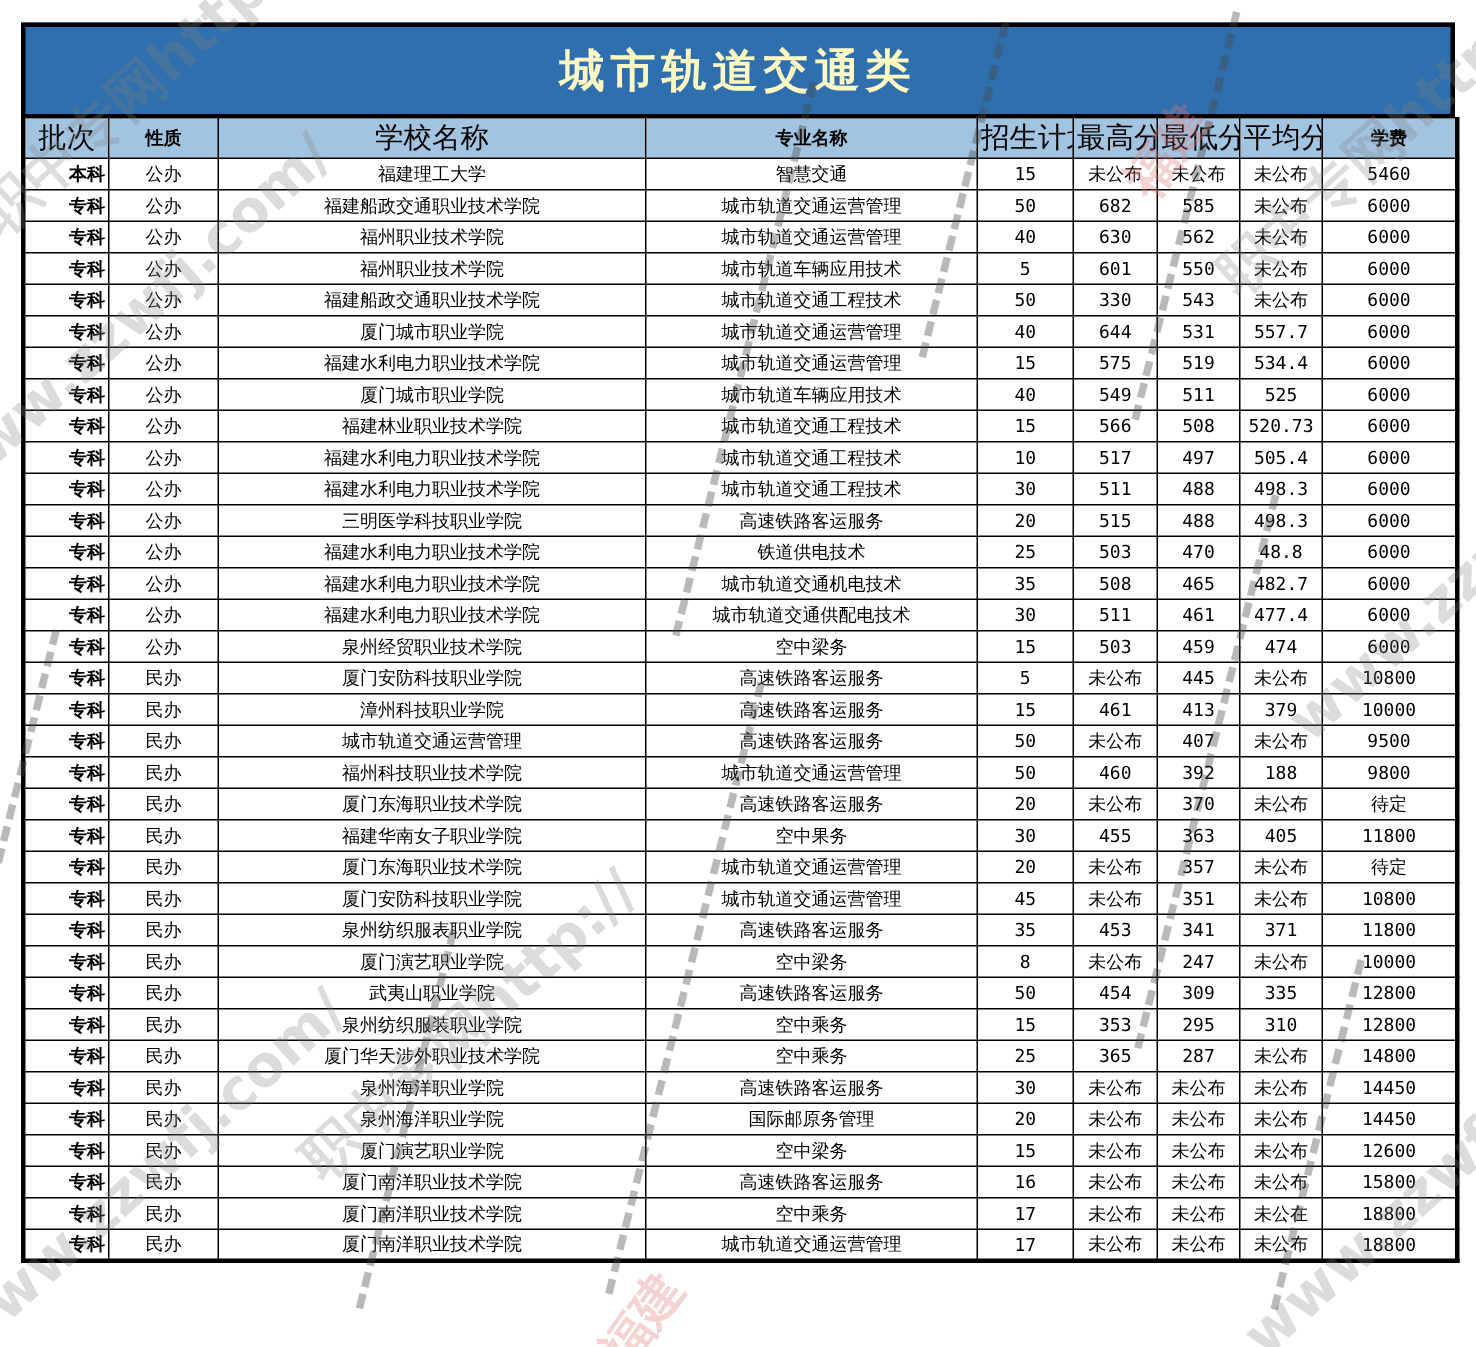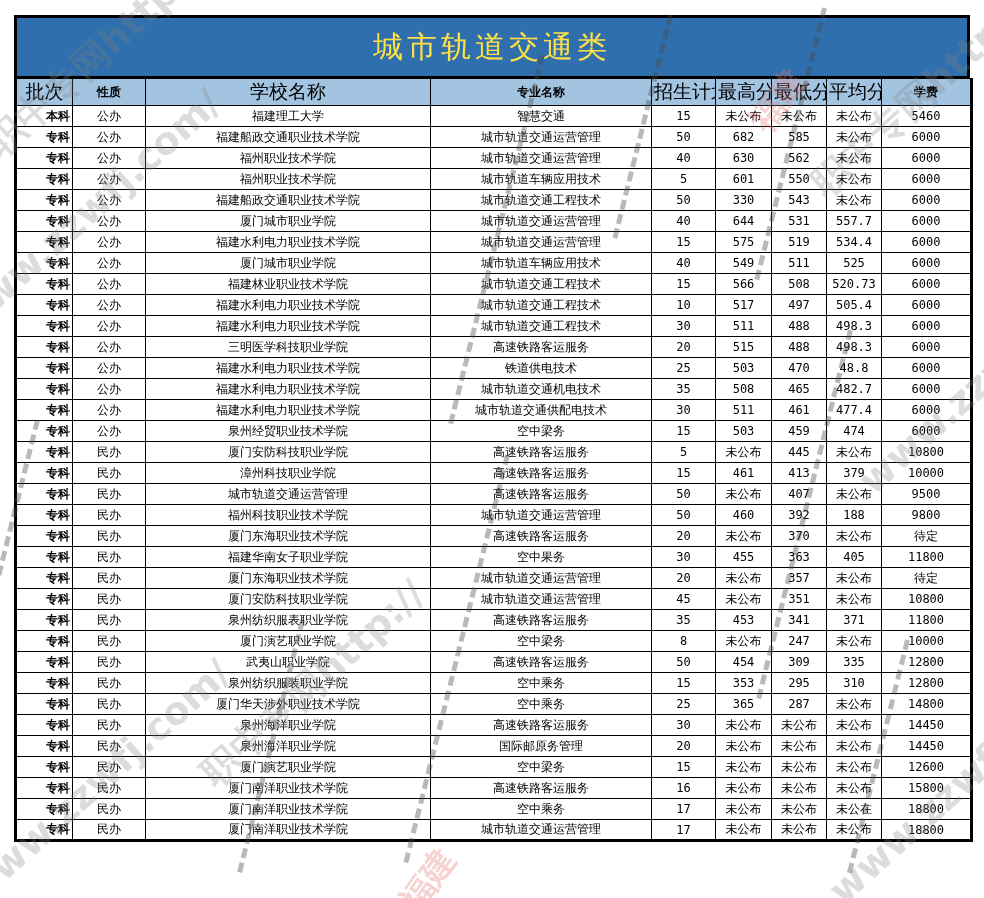--- a/index.html
+++ b/index.html
@@ -13,21 +13,21 @@
 
   
   .sheet { position:absolute; left:14px; top:15px; width:956px; z-index:1; }
 
   .title-bar {
     height:63px; background:#2F6FAD;
     border:3px solid #000; border-bottom:2px solid #000;
     display:flex; align-items:center; justify-content:center;
   }
   .title-bar .title-text {
-    font-size:30px; font-weight:normal; color:#fde047;
+    font-size:30px; font-weight:bold; color:#fef9c3;
     letter-spacing:4px;
   }
 
   table.data {
     width:100%; table-layout:fixed; border-collapse:collapse;
     border:3px solid #000; border-top:none;
   }
   table.data th, table.data td {
     border:1px solid #000; text-align:center; vertical-align:middle;
     overflow:hidden; white-space:nowrap; padding:0 2px;

